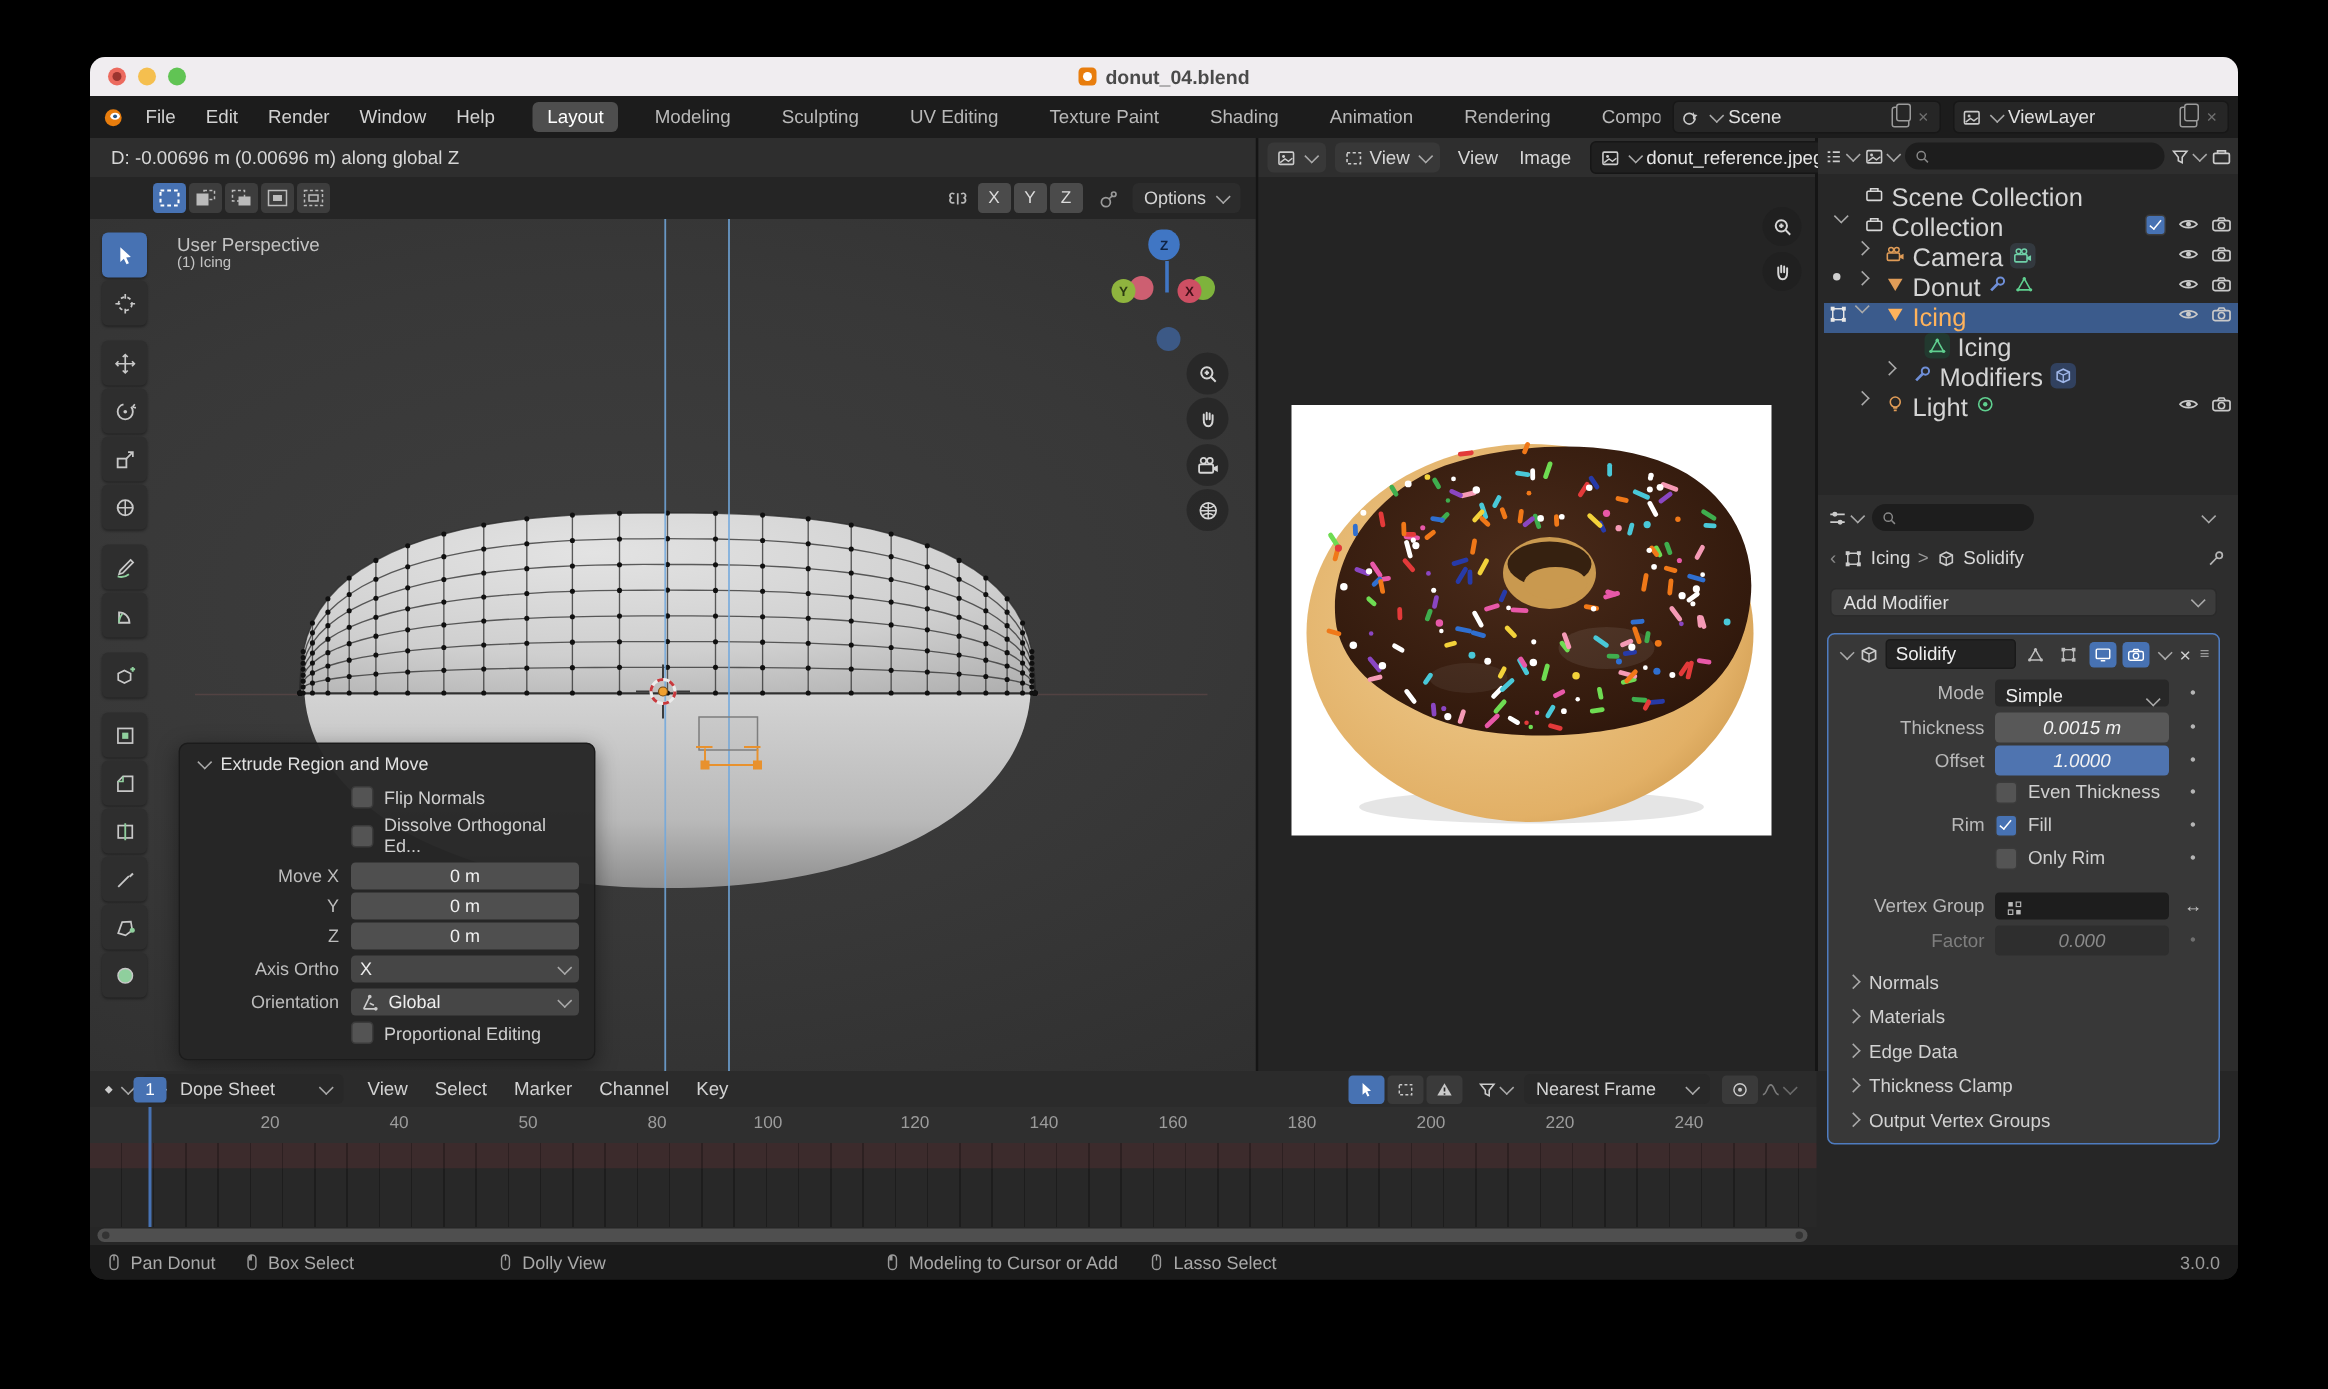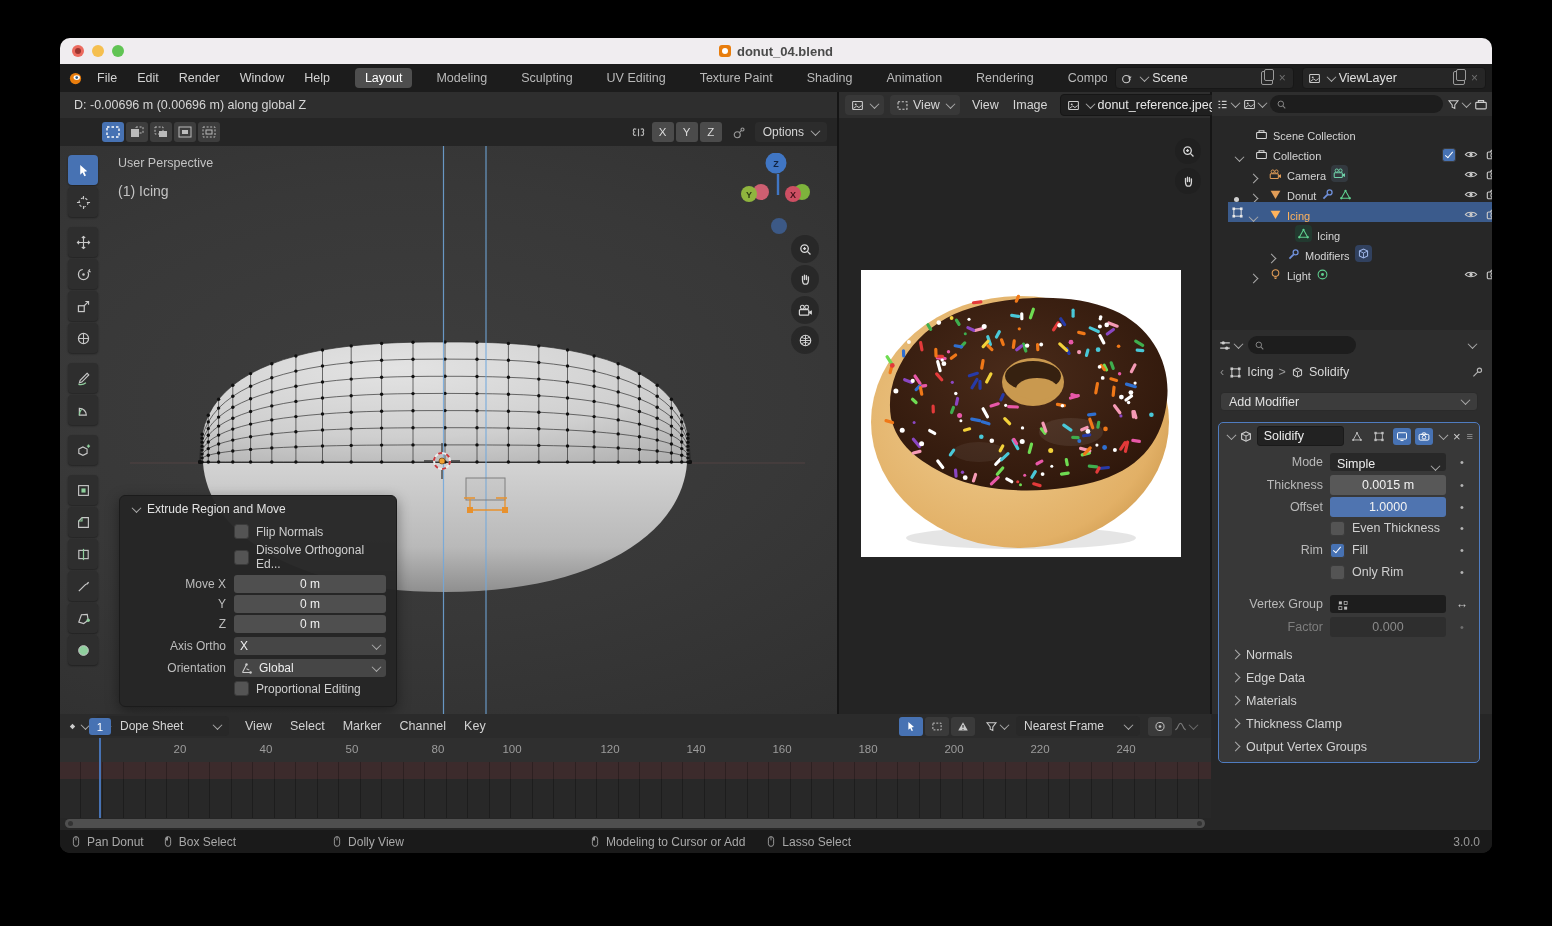--- a/index.html
+++ b/index.html
@@ -69,37 +69,37 @@
   #imgedit{position:absolute;left:779px;top:0;width:371px;height:622px;background:#272727;}
   #ie-canvas{position:absolute;left:0;top:26px;width:100%;height:596px;background:#242424;}
   #photo{position:absolute;left:22px;top:152px;width:320px;height:287px;background:#ffffff;}
   .ie-chip{display:flex;align-items:center;gap:4px;background:#383838;border-radius:4px;height:20px;padding:0 6px;margin-left:6px;color:#d5d5d5;}
   .ie-dark{background:#1f1f1f;border:1px solid #161616;}
   
   #rightcol{position:absolute;left:1152px;top:0;width:280px;height:622px;background:#282828;}
   #outliner{position:absolute;left:0;top:0;width:100%;height:238px;background:#272727;}
   #outliner-head{position:absolute;left:0;top:0;width:100%;height:24px;background:#2e2e2e;display:flex;align-items:center;padding:0 4px;box-sizing:border-box;gap:4px;}
   .srchbox{flex:1;height:18px;background:#1d1d1d;border-radius:9px;display:flex;align-items:center;padding:0 6px;color:#888;gap:4px;}
-  .orow-t{position:absolute;left:16px;width:100%;height:20px;display:flex;align-items:flex-end;font-size:11px;color:#d4d4d4;gap:5px;}
+  .orow-t{position:absolute;left:4px;width:100%;height:20px;display:flex;align-items:flex-start;font-size:17px;color:#d4d4d4;gap:5px;}
   .orow-t .gutter{width:22px;display:flex;justify-content:center;flex:none;color:#cfcfcf;}
   .orow-t .rt{margin-left:auto;display:flex;align-items:center;gap:8px;padding-right:8px;color:#c9c9c9;}
   .sel-row{background:#3b5b8c;}
   .badgepill{background:rgba(60,70,80,.6);border-radius:4px;padding:1px 2px;display:flex;}
   #props{position:absolute;left:0;top:238px;width:100%;height:384px;background:#2d2d2d;font-size:12.5px;color:#cfcfcf;}
   #props-head{position:absolute;left:0;top:2px;width:100%;height:26px;display:flex;align-items:center;gap:6px;padding:0 6px;box-sizing:border-box;}
   #breadcrumb{position:absolute;left:0;top:30px;width:100%;height:24px;display:flex;align-items:center;gap:5px;padding:0 8px;box-sizing:border-box;color:#d8d8d8;}
   #addmod{position:absolute;left:8px;top:62px;width:258px;height:19px;background:#3c3c3c;border:1px solid #2a2a2a;border-radius:4px;display:flex;align-items:center;padding:0 8px;box-sizing:border-box;color:#e0e0e0;}
   #modpanel{position:absolute;left:6px;top:92px;width:262px;background:#383838;border:1px solid #4f7cc0;border-radius:5px;box-sizing:border-box;padding-bottom:4px;}
   #modpanel .mhead{display:flex;align-items:center;gap:4px;height:26px;padding:0 6px;}
   .namefield{width:76px;height:18px;background:#222;border:1px solid #1a1a1a;border-radius:3px;color:#eee;display:flex;align-items:center;padding:0 6px;}
   .mtog{width:19px;height:17px;border-radius:3px;display:flex;align-items:center;justify-content:center;color:#bdbdbd;}
   .mtog.on{background:#4772b3;color:#fff;}
   .prow{display:grid;grid-template-columns:96px 1fr 18px;align-items:center;gap:7px;margin:4px 8px 0 8px;height:18px;}
   .plabel{text-align:right;color:#b9b9b9;white-space:nowrap;}
-  .pfield{height:20px;background:#585858;border-radius:3px;color:#f2f2f2;display:flex;align-items:center;justify-content:center;}
+  .pfield{height:20px;background:#585858;border-radius:3px;color:#f2f2f2;display:flex;align-items:center;justify-content:center;font-style:italic;}
   .pfield.blue{background:#4f74b0;}
   .pfield.dis{background:#2e2e2e;color:#8a8a8a;}
   .pselect{height:18px;background:#282828;border-radius:3px;color:#eee;display:flex;align-items:flex-end;padding:0 7px;}
   .pselect .sp{flex:1;}
   .adot{color:#b5b5b5;font-size:11px;text-align:center;}
   .psec{display:flex;align-items:center;gap:7px;height:23px;padding:0 10px;color:#d2d2d2;}
   
   #dope{position:absolute;left:0;top:676px;width:1151px;height:116px;background:#262626;}
   #dope-head{position:absolute;left:0;top:0;width:100%;height:24px;background:#2b2b2b;display:flex;align-items:center;color:#d2d2d2;font-size:12.5px;gap:2px;padding:0 6px;box-sizing:border-box;}
   #ruler{position:absolute;left:0;top:24px;width:100%;height:24px;background:#2f2f2f;border-bottom:1px solid #1e1e1e;}
@@ -692,21 +692,21 @@
             <path d="M404,352 h11 M436,352 h11 M410,353 v11 M445,353 v11 M410,364 h35" stroke="#e8912d" stroke-width="1.3" fill="none"></path>
             <rect x="407" y="361" width="6" height="6" fill="#e8912d"></rect>
             <rect x="442" y="361" width="6" height="6" fill="#e8912d"></rect>
             <path d="M364,315 h11 M389,315 h11 M382,297 v11 M382,322 v11" stroke="#3a3a3a" stroke-width="1.3"></path>
             <circle cx="382" cy="315" r="8" fill="none" stroke="#ececec" stroke-width="2"></circle>
             <circle cx="382" cy="315" r="8" fill="none" stroke="#c8393d" stroke-width="2" stroke-dasharray="4 4.4"></circle>
             <circle cx="382" cy="315" r="3" fill="#f0a030" stroke="#7a4a10" stroke-width="0.8"></circle>
           </svg>
         
         <div class="abs" style="left:58px;top:10px;color:#c3c3c3;font-size:12.5px">User Perspective</div>
-        <div class="abs" style="left:58px;top:37px;color:#c3c3c3;font-size:14px">(1) Icing</div>
+        <div class="abs" style="left:58px;top:24px;color:#c3c3c3;font-size:10px">(1) Icing</div>
       </div>
 
       <div id="vp-toolbar">
         <div class="toolbtn active">
             <svg class="ic" viewBox="0 0 16 16">
               <use href="#i-cursor"></use>
             </svg>
           </div>
         <div class="toolbtn">
             <svg class="ic" viewBox="0 0 16 16">
@@ -1651,25 +1651,25 @@
             <span class="pfield dis">0.000</span>
             <span class="adot" style="color:#6f6f6f">•</span>
           </div>
           <div style="height:8px"></div>
           <div class="psec">
               <span class="chv r"></span>
               <span>Normals</span>
             </div>
           <div class="psec">
               <span class="chv r"></span>
-              <span>Edge Data</span>
+              <span>Materials</span>
             </div>
           <div class="psec">
               <span class="chv r"></span>
-              <span>Materials</span>
+              <span>Edge Data</span>
             </div>
           <div class="psec">
               <span class="chv r"></span>
               <span>Thickness Clamp</span>
             </div>
           <div class="psec">
               <span class="chv r"></span>
               <span>Output Vertex Groups</span>
             </div>
         </div>

